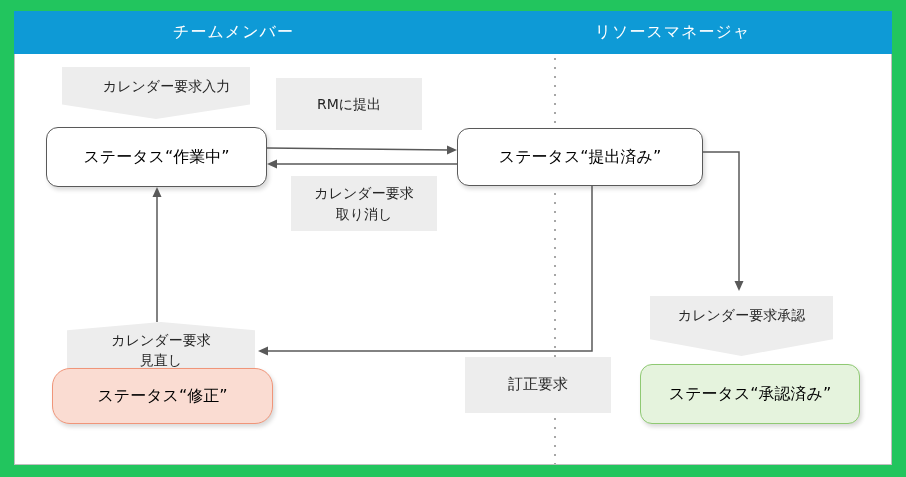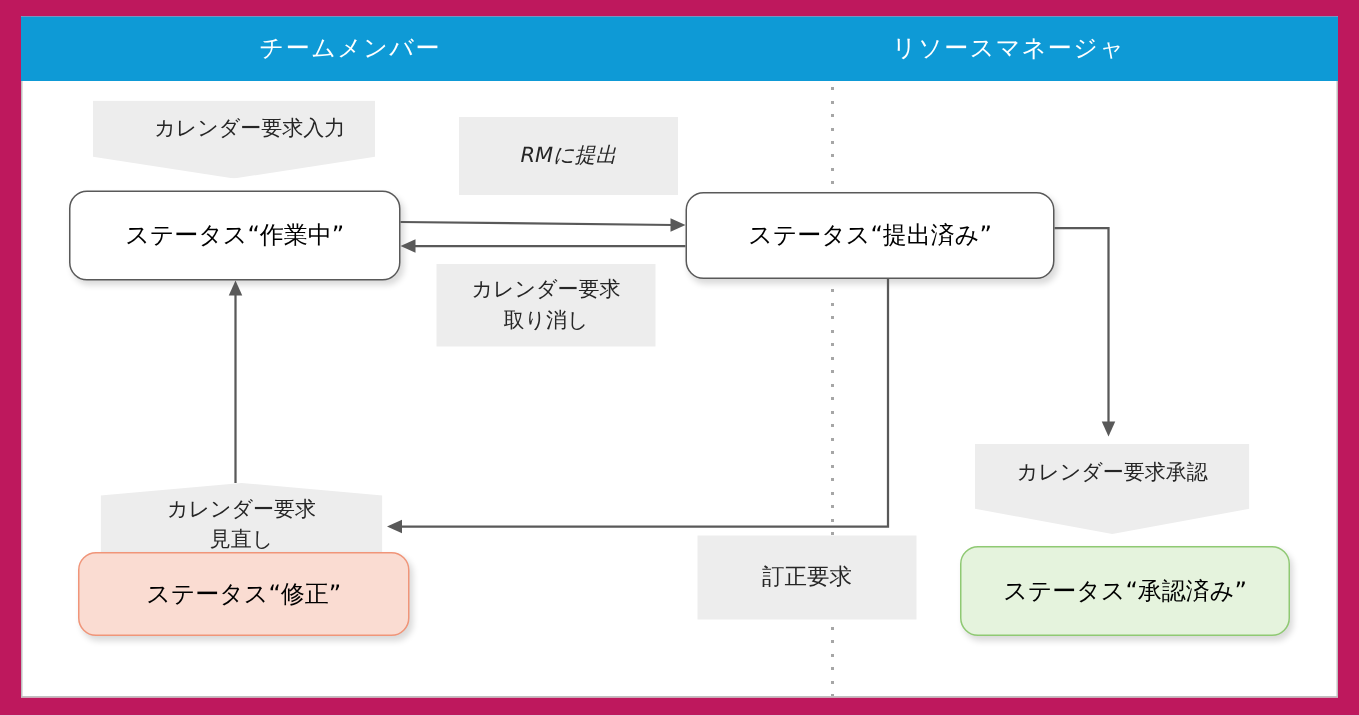--- a/index.html
+++ b/index.html
@@ -1,34 +1,34 @@
 <!DOCTYPE html>
 <html><head>
 <meta charset="utf-8">
 <style>
   html,body{margin:0;padding:0;background:#ffffff;}
   body{font-family:"DejaVu Sans","Liberation Sans",sans-serif;}
-  .canvas{position:relative;width:906px;height:477px;background:#be185d;overflow:hidden;}
+  .canvas{position:relative;width:906px;height:477px;background:#22c55e;overflow:hidden;}
   .frame{position:absolute;left:14px;top:11px;width:878px;height:454px;
          border-left:1px solid #bfbfbf;border-right:1px solid #bfbfbf;border-bottom:1px solid #c0c0c0;
          box-sizing:border-box;background:#ffffff;}
   .header{position:absolute;left:14px;top:11px;width:878px;height:43px;display:flex;}
   .lane-title{flex:1;display:flex;align-items:center;justify-content:center;
               color:#ffffff;font-size:16px;letter-spacing:1px;}
   .dotted-divider{position:absolute;left:554px;top:58px;width:2px;height:406px;
       background-image:repeating-linear-gradient(to bottom,#a6a6a6 0,#a6a6a6 2px,transparent 2px,transparent 9px);}
   .label-box{position:absolute;background:#ededed;color:#262626;font-size:14px;
              display:flex;flex-direction:column;align-items:center;justify-content:center;
              text-align:center;line-height:1.45;z-index:2;}
   .callout-down{clip-path:polygon(0 0,100% 0,100% 72%,50% 100%,0 72%);justify-content:flex-start;padding-top:9px;box-sizing:border-box;}
   .callout-up{clip-path:polygon(0 16%,50% 0,100% 16%,100% 100%,0 100%);padding-top:8px;box-sizing:border-box;justify-content:flex-start;}
   .node{position:absolute;background:#ffffff;border:1.5px solid #595959;border-radius:12px;
         display:flex;align-items:center;justify-content:center;font-size:16px;color:#000000;
         box-shadow:2px 3px 4px rgba(0,0,0,0.15);z-index:3;box-sizing:border-box;text-align:right;}
-  .node.revision{background:#fadcd2;border-color:#f09579;}
+  .node.revision{background:#fadcd2;border-color:#f09579;border-radius:18px;}
   .node.approved{background:#e5f3dd;border-color:#8fc973;}
   svg.connectors{position:absolute;left:0;top:0;width:906px;height:477px;z-index:4;pointer-events:none;}
   svg.connectors polyline,svg.connectors line{stroke:#595959;stroke-width:1.5;fill:none;}
   svg.connectors polygon{fill:#595959;stroke:none;}
 </style>
 </head>
 <body>
 
 <div class="canvas">
 
@@ -38,21 +38,21 @@
     <div class="lane-title">チームメンバー</div>
     <div class="lane-title">リソースマネージャ</div>
   </div>
 
   <div class="dotted-divider"></div>
 
   <div class="label-box callout-down" style="left:62px;top:67px;width:188px;height:52px;padding-left:21px;">
     <span>カレンダー要求入力</span>
   </div>
 
-  <div class="label-box" style="left:306px;top:78px;width:146px;height:52px;font-style:italic;">
+  <div class="label-box" style="left:276px;top:78px;width:146px;height:52px;">
     <span>RMに提出</span>
   </div>
 
   <div class="label-box" style="left:291px;top:176px;width:146px;height:55px;">
     <span>カレンダー要求</span>
     <span>取り消し</span>
   </div>
 
   <div class="label-box callout-up" style="left:67px;top:322px;width:188px;height:52px;">
     <span>カレンダー要求</span>

